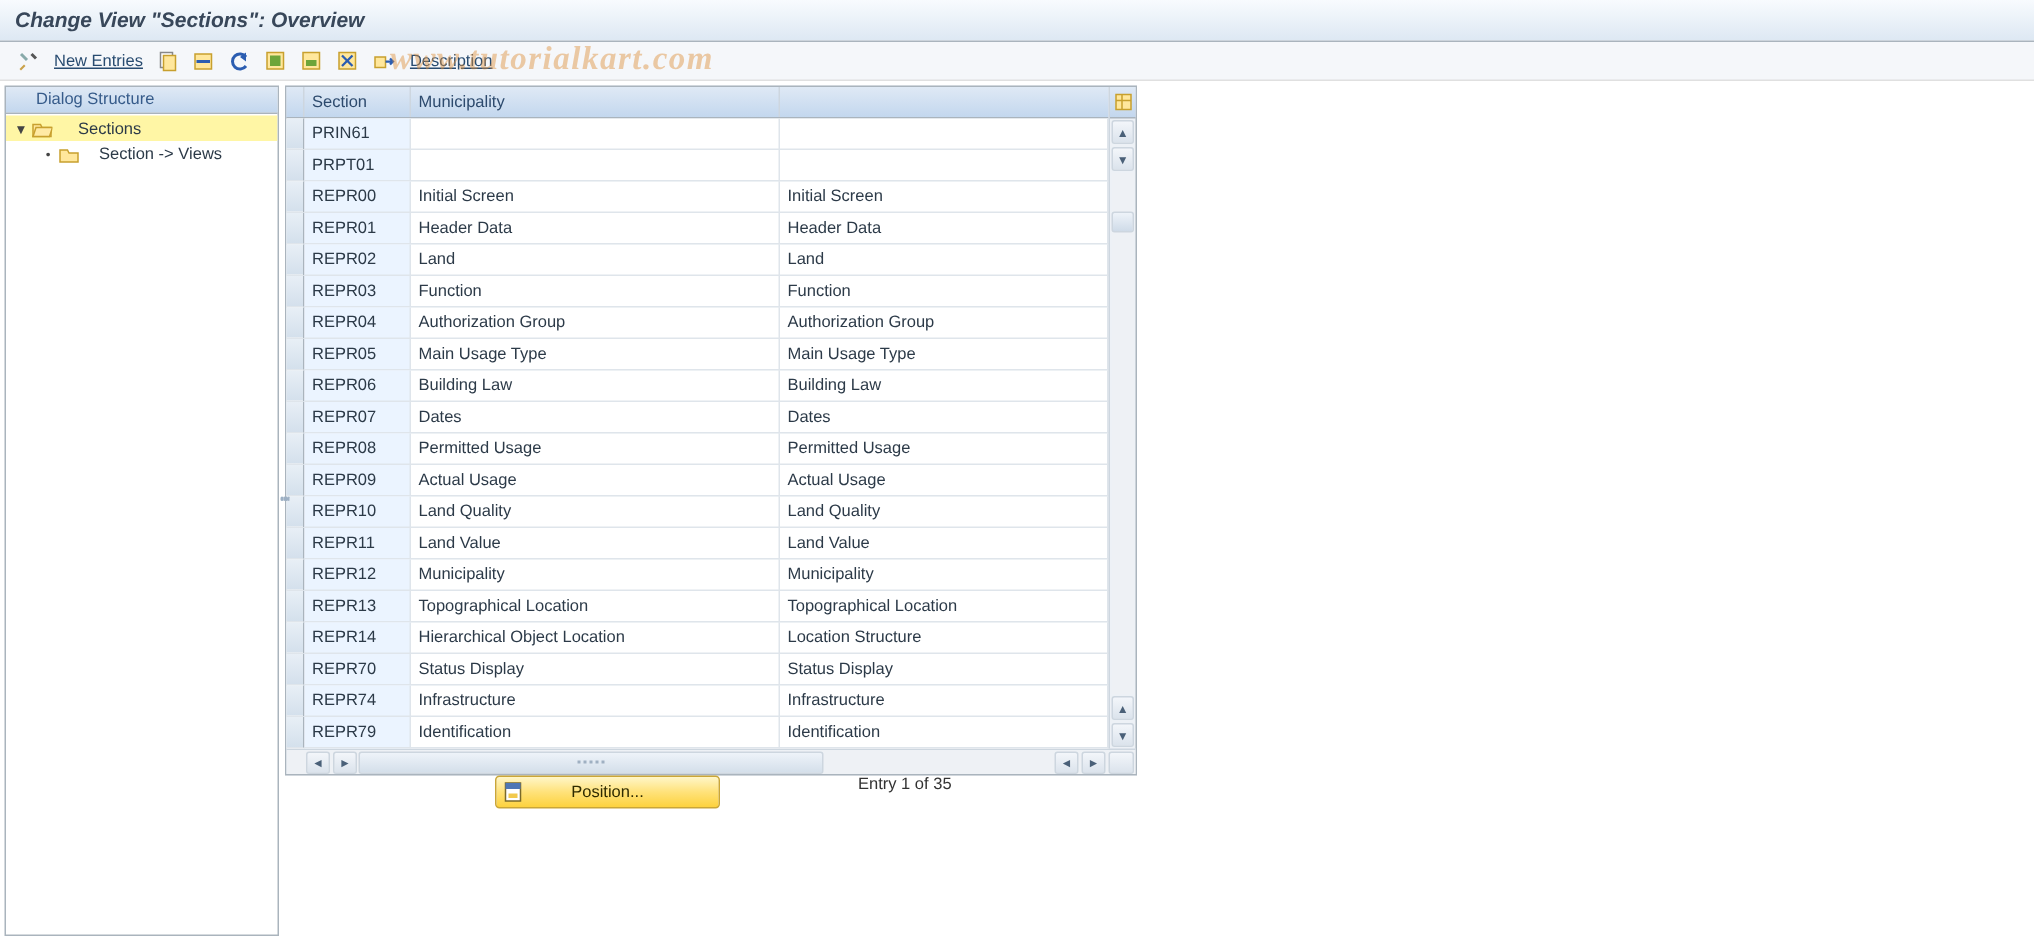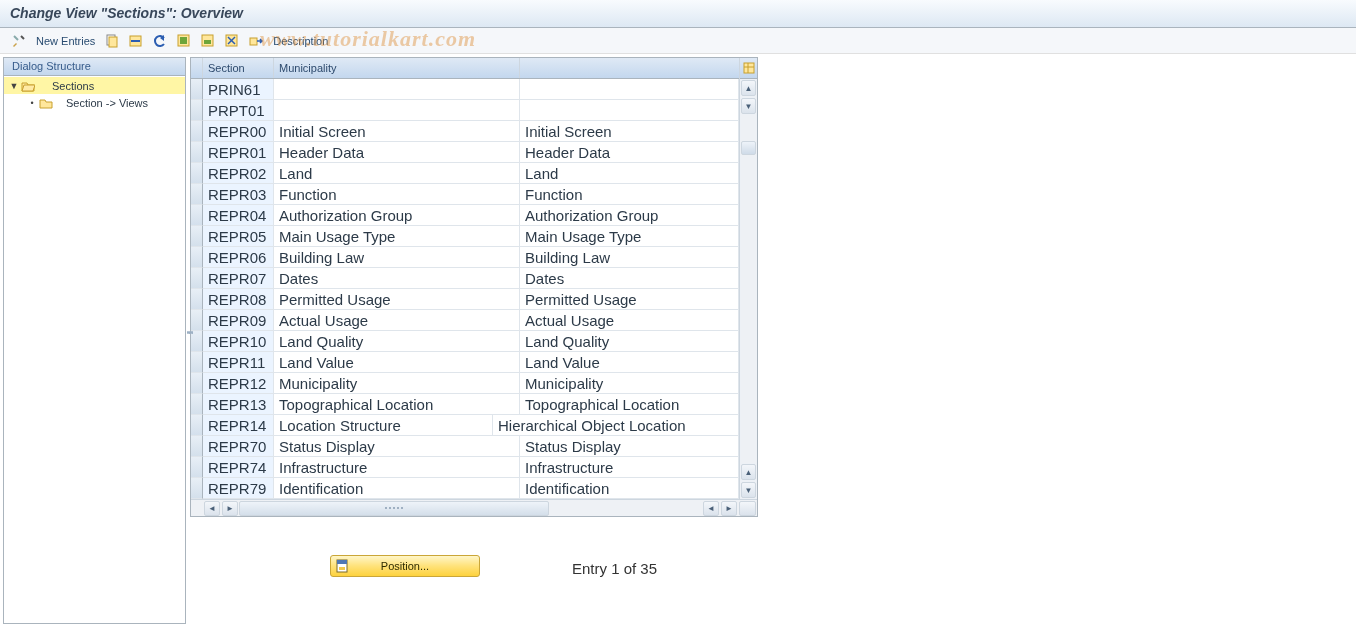--- a/index.html
+++ b/index.html
@@ -76,20 +76,21 @@
     border-radius:3px;
     cursor:default;
     margin:0 0px;
     padding:0 2px;
   }
   .tb-text{
     font-size:11px;
     color:#284b70;
     margin:0 4px;
     white-space:nowrap;
+    text-decoration:underline;
   }
   svg{display:block}
   
   .workarea{
     display:flex;
     height:calc(627px - 54px);
     background:#fff;
   }
   
   .treewrap{
@@ -97,21 +98,21 @@
     border:1px solid var(--sap-border);
     margin:3px 4px 3px 3px;
     background:#fff;
     flex-shrink:0;
     display:flex;
     flex-direction:column;
   }
   .treehdr{
     height:18px;
     line-height:17px;
-    padding-left:8px;
+    padding-left:20px;
     color:#365b8a;
     font-size:11px;
     background:linear-gradient(to bottom,var(--sap-header-blue1),var(--sap-header-blue2));
     border-bottom:1px solid var(--sap-border);
   }
   .tree{
     flex:1;
     padding-top:1px;
     overflow:auto;
   }
@@ -174,21 +175,21 @@
     padding-left:5px;
   }
   .gh.rowsel{width:12px;padding:0;}
   .gh.c-sec{width:71px;}
   .gh.c-desc{width:246px;}
   .gh.c-title{flex:1;}
   .gbody{}
   .gr{
     display:flex;
     height:21px;
-    font-size:15px;
+    font-size:11px;
     background:#fff;
   }
   .gr .cell{
     border-right:1px solid #dfe5eb;
     border-bottom:1px solid #dfe5eb;
     display:flex;align-items:center;
     padding-left:5px;
     overflow:hidden;
     white-space:nowrap;
   }
@@ -251,40 +252,39 @@
     border:1px solid var(--sap-border-light);
     border-radius:2px;
     display:flex;justify-content:center;align-items:center;
     color:#9fb0c2;
   }
   .hs-thumb span{display:block;width:2px;height:2px;background:#9fb0c2;margin:0 1px;}
   .hs-corner{width:17px;height:15px;background:linear-gradient(to bottom,#f3f6fa,#dbe3ec);border:1px solid var(--sap-border-light);border-radius:2px;margin:0 1px;}
   
   .footer{
     display:flex;
-    align-items:flex-end;
-    margin-top:38px;
+    align-items:flex-start;
   }
   .posbtn{
     width:150px;height:22px;
     margin-left:140px;
     background:linear-gradient(to bottom,var(--btn-grad1) 0%,var(--btn-grad2) 50%,var(--btn-grad3) 100%);
     border:1px solid #caa638;
     border-radius:3px;
     display:flex;align-items:center;justify-content:center;
     gap:6px;
     font-size:11px;color:#2f2b00;
     position:relative;
   }
   .posbtn .pic{
     position:absolute;left:4px;top:2px;
   }
   .entry{
     margin-left:92px;
-    font-size:15px;
+    font-size:11px;
     color:#333;
   }
 </style>
 </head>
 <body>
 
 <div class="titlebar">Change View "Sections": Overview</div>
 
 <div class="toolbar">
   <span class="watermark">www.tutorialkart.com</span>
@@ -480,22 +480,22 @@
               </div>
               <div class="gr">
                 <div class="cell rowsel"></div>
                 <div class="cell c-sec">REPR13</div>
                 <div class="cell c-desc">Topographical Location</div>
                 <div class="cell c-title">Topographical Location</div>
               </div>
               <div class="gr">
                 <div class="cell rowsel"></div>
                 <div class="cell c-sec">REPR14</div>
+                <div class="cell c-desc">Hierarchical Object Location</div>
                 <div class="cell c-title">Location Structure</div>
-                <div class="cell c-desc">Hierarchical Object Location</div>
               </div>
               <div class="gr">
                 <div class="cell rowsel"></div>
                 <div class="cell c-sec">REPR70</div>
                 <div class="cell c-desc">Status Display</div>
                 <div class="cell c-title">Status Display</div>
               </div>
               <div class="gr">
                 <div class="cell rowsel"></div>
                 <div class="cell c-sec">REPR74</div>

